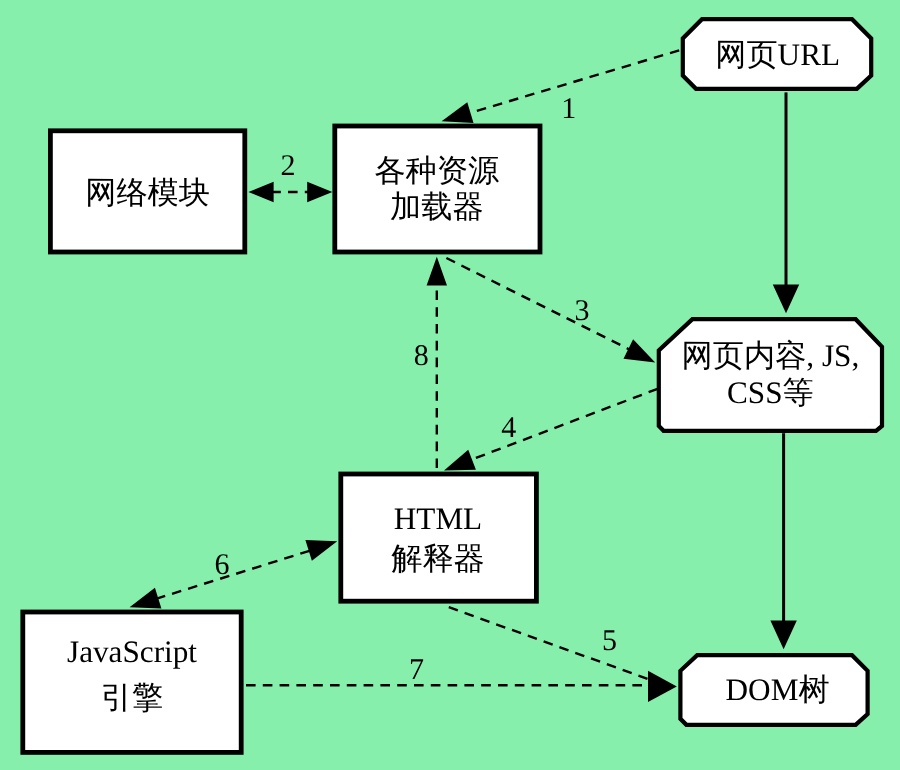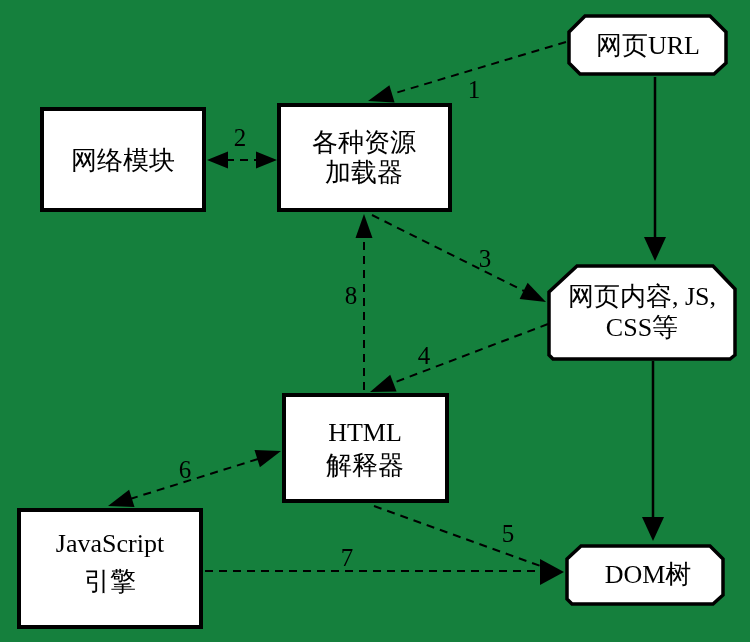--- a/index.html
+++ b/index.html
@@ -4,21 +4,21 @@
 <style>
   html, body {
     margin: 0;
     padding: 0;
     background: #ffffff;
   }
   #canvas {
     position: relative;
     width: 750px;
     height: 642px;
-    background: #15803d;
+    background: #86efac;
     overflow: hidden;
   }
   svg { display: block; }
   .box {
     fill: #ffffff;
     stroke: #000000;
     stroke-width: 4;
   }
   .octo {
     fill: #ffffff;

